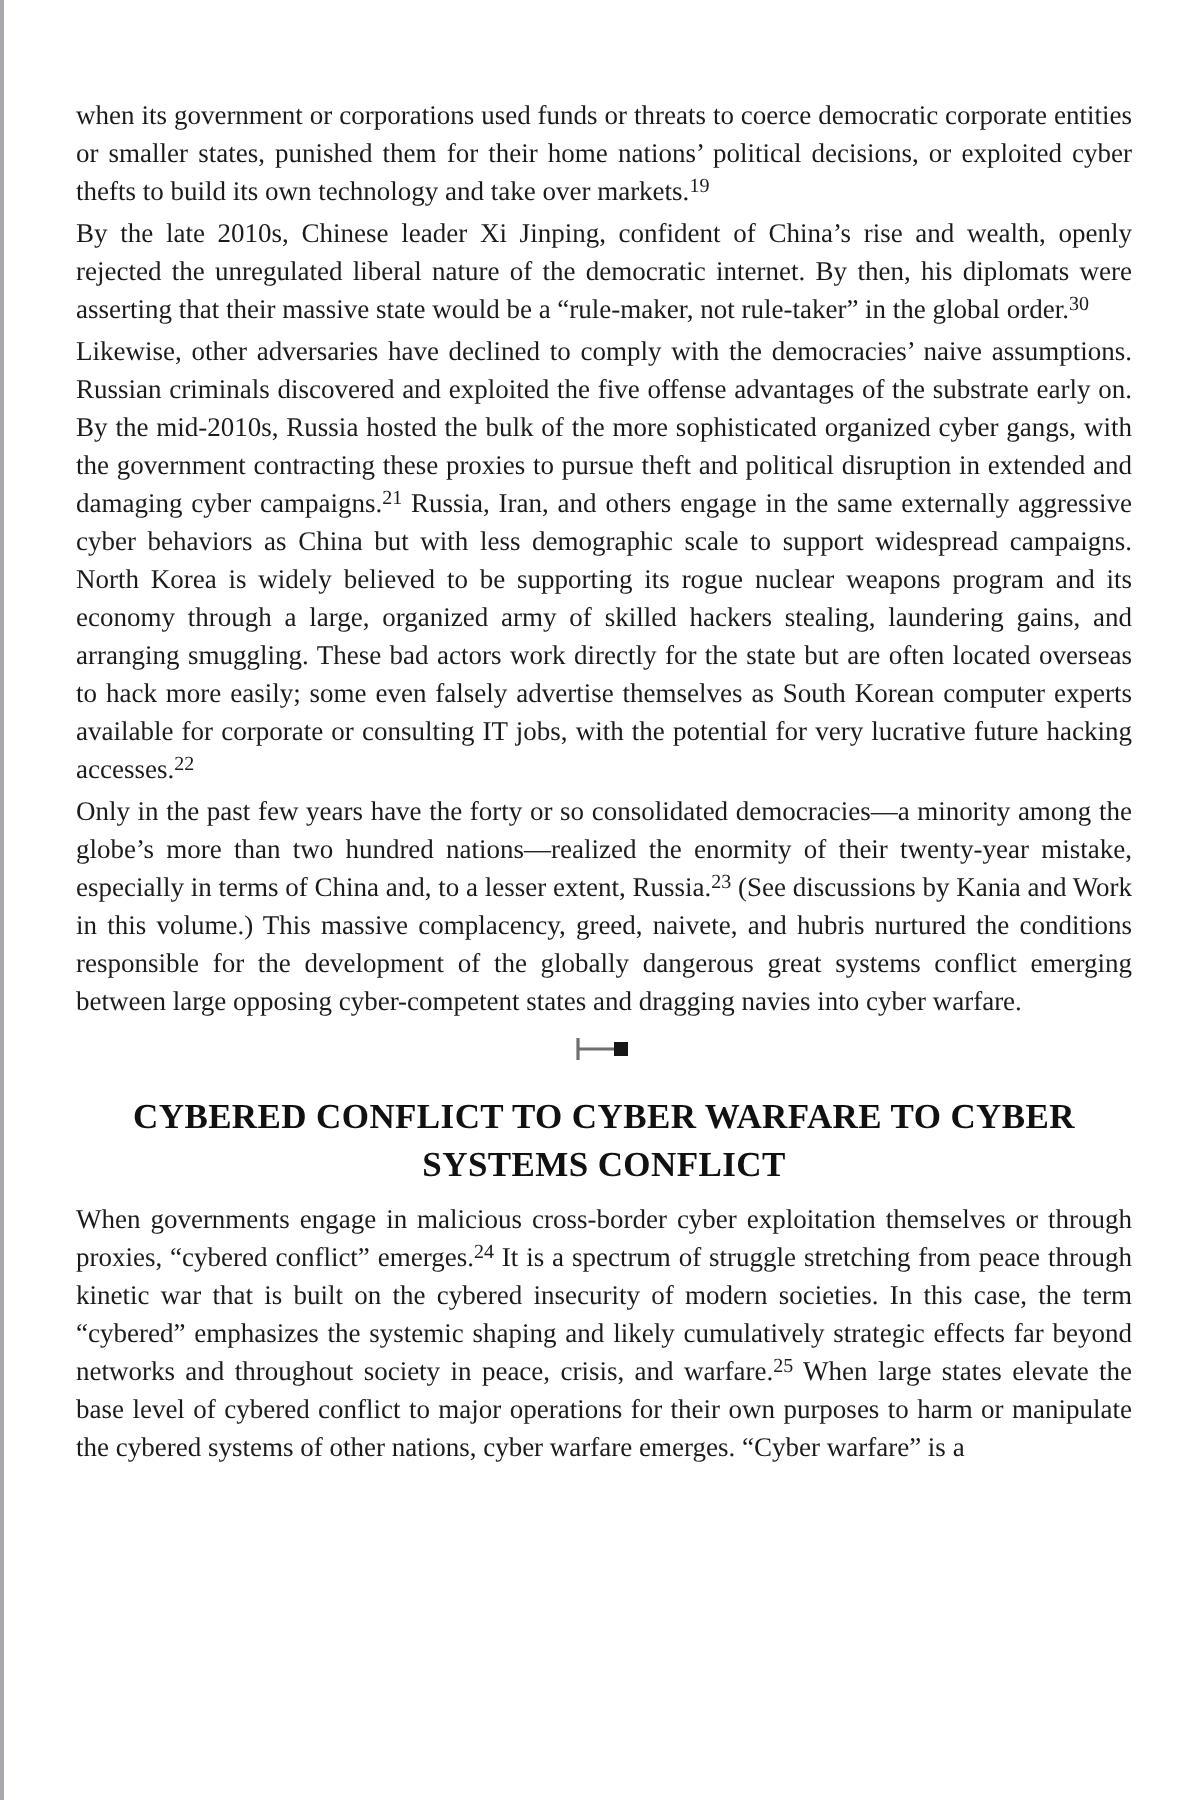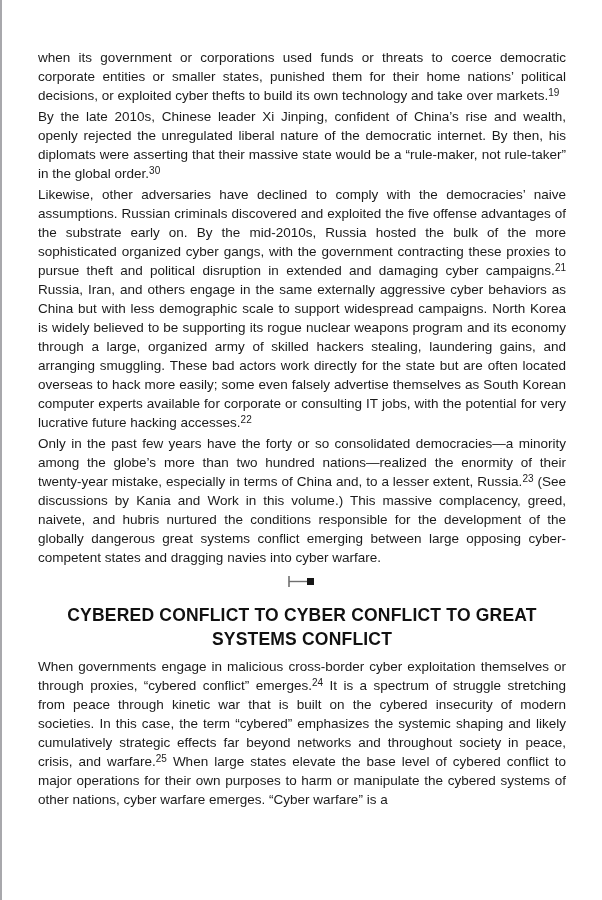--- a/index.html
+++ b/index.html
@@ -3,21 +3,21 @@
 <meta charset="utf-8">
 <style>
   html,body { margin:0; padding:0; background:#ffffff; }
   .page {
     position:relative;
     width:602px; height:900px;
     background:#ffffff;
     border-left:2px solid #a8a8ac;
     box-sizing:border-box;
     overflow:hidden;
-    font-family:Liberation Sans, sans-serif;
+    font-family:Liberation Serif, serif;
     color:#1b1b1b;
   }
   .text-block {
     position:absolute;
     left:36px; top:48px;
     width:528px;
     font-size:13.5px;
     line-height:19px;
     text-align:justify;
     hyphens:none;
@@ -73,21 +73,21 @@
       </div>
 
     <div class="cursor-row">
       <svg width="30" height="13" viewBox="0 0 30 13" aria-hidden="true">
         <line x1="2" y1="1" x2="2" y2="12" stroke="#6f6f6f" stroke-width="1.6"></line>
         <line x1="2" y1="6.5" x2="21" y2="6.5" stroke="#6f6f6f" stroke-width="1.4"></line>
         <rect x="20" y="3" width="7" height="7" fill="#161616"></rect>
       </svg>
     </div>
 
-    <h2 class="heading">CYBERED CONFLICT TO CYBER CONFLICT TO GREAT SYSTEMS CONFLICT</h2>
+    <h2 class="heading">CYBERED CONFLICT TO CYBER WARFARE TO CYBER SYSTEMS CONFLICT</h2>
 
     <div>
         <p class="para">When governments engage in malicious cross-border cyber exploitation themselves or through proxies, “cybered conflict” emerges.<sup>24</sup> It is a spectrum of struggle stretching from peace through kinetic war that is built on the cybered insecurity of modern societies. In this case, the term “cybered” emphasizes the systemic shaping and likely cumulatively strategic effects far beyond networks and throughout society in peace, crisis, and warfare.<sup>25</sup> When large states elevate the base level of cybered conflict to major operations for their own purposes to harm or manipulate the cybered systems of other nations, cyber warfare emerges. “Cyber warfare” is a</p>
       </div>
 
   </div>
 
 </div>
 
 </body></html>

